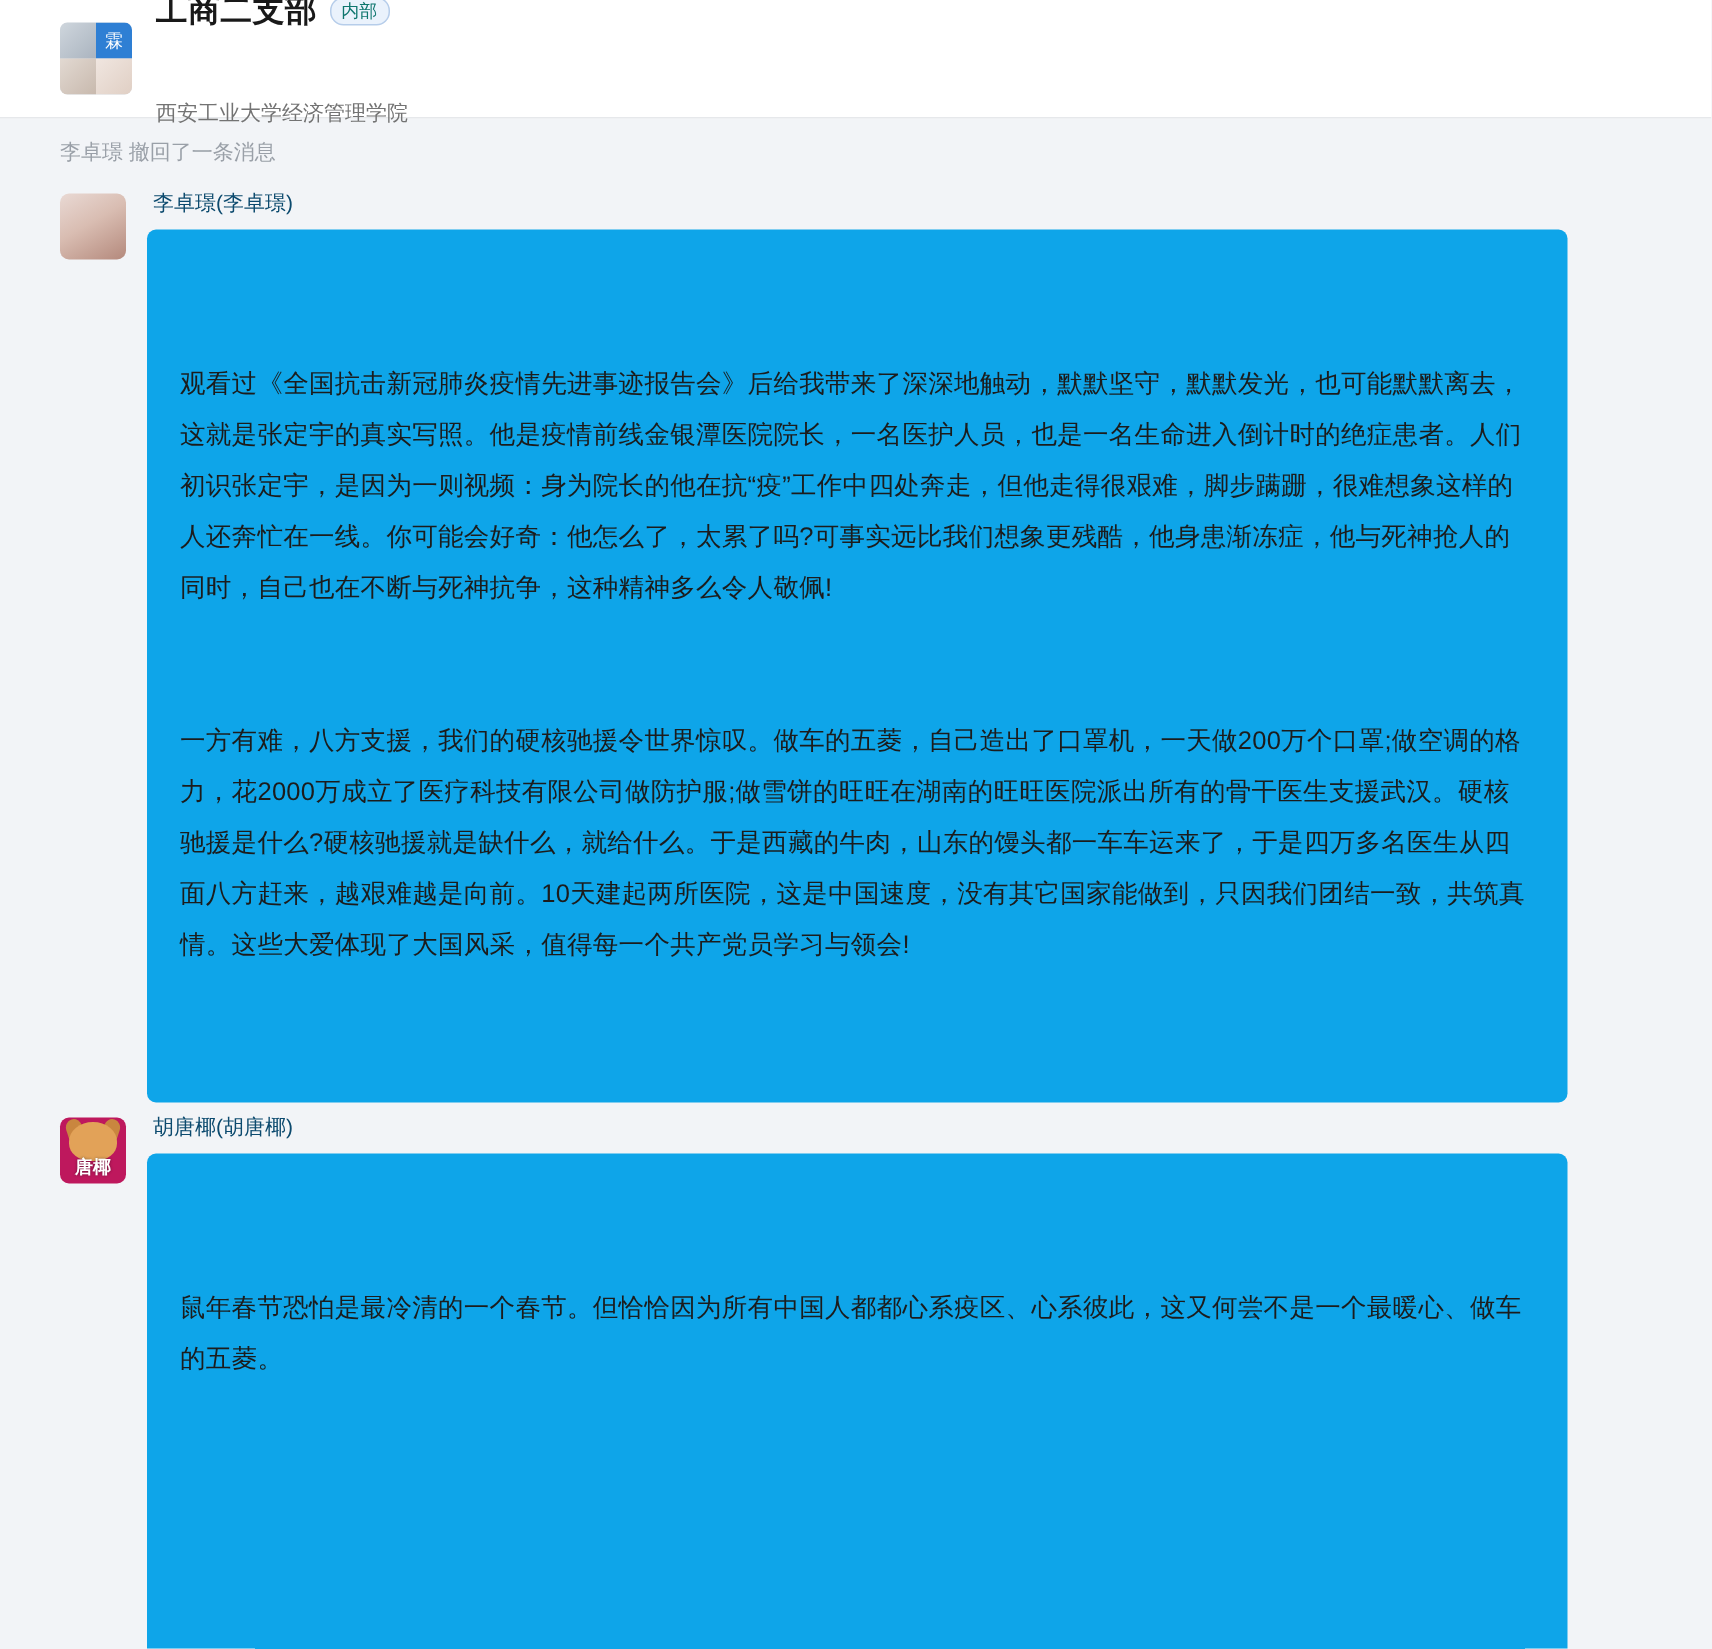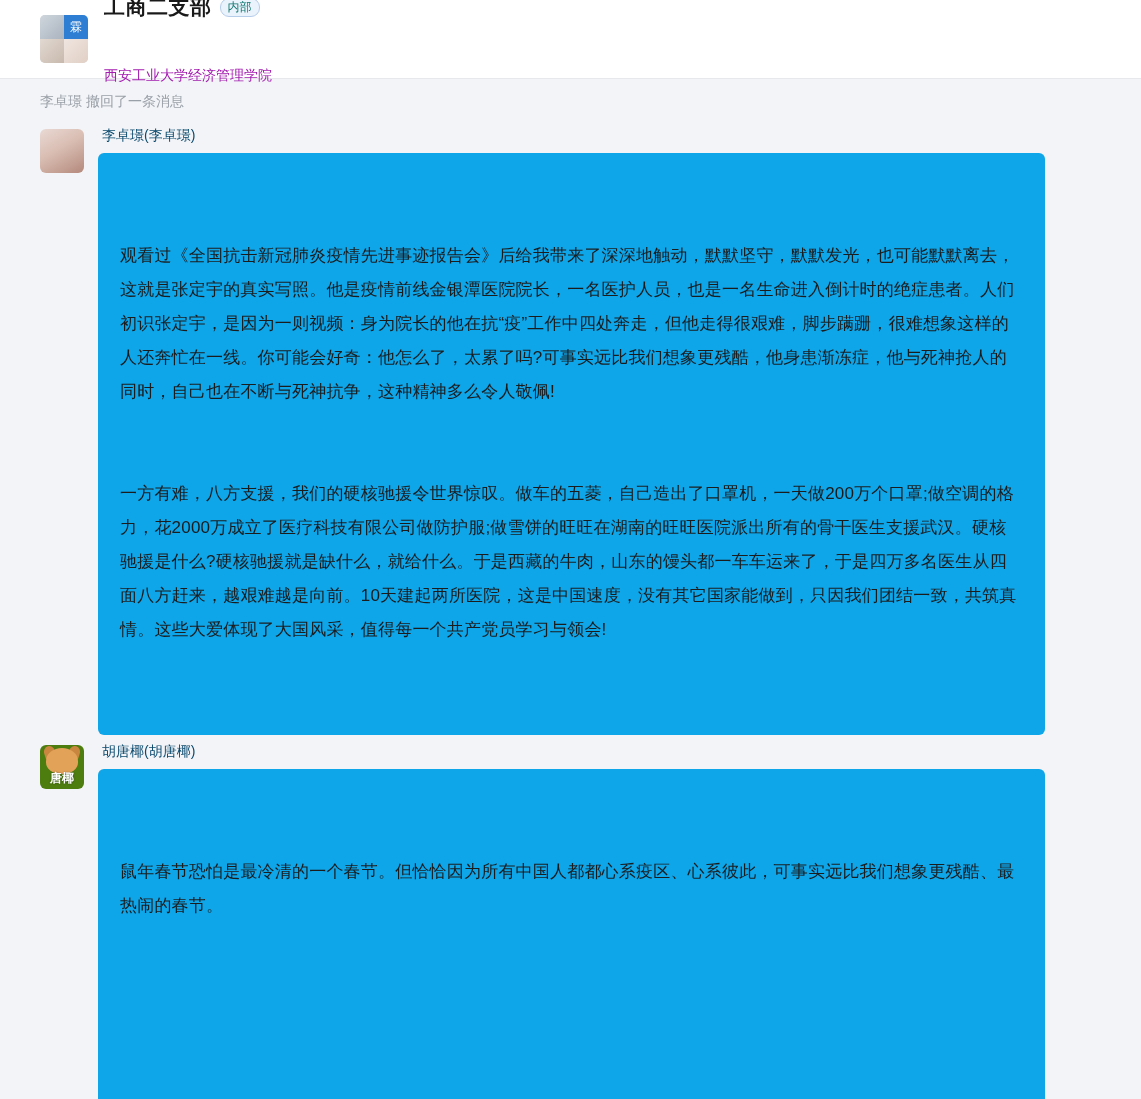--- a/index.html
+++ b/index.html
@@ -64,21 +64,21 @@
     color: #0f766e;
     border: 1px solid #b6cdea;
     background: #eaf2fc;
     border-radius: 9px;
     padding: 1px 7px;
     line-height: 15px;
   }
   .group-sub {
     margin-top: 6px;
     font-size: 14px;
-    color: #a21caf;
+    color: #737373;
   }
 
   
   .msg-area {
     padding: 0 40px;
     box-sizing: border-box;
   }
   .system-note {
     text-align: left;
     font-size: 14px;
@@ -100,21 +100,21 @@
     display: flex;
     align-items: center;
     justify-content: center;
     font-size: 13px;
     color: #fff;
   }
   .avatar-photo {
     background: linear-gradient(150deg,#e9d9d4 0%,#d9bdb2 45%,#b4897c 100%);
   }
   .avatar-dog {
-    background: #4d7c0f;
+    background: #be185d;
     position: relative;
   }
   .avatar-dog .dog-face {
     position: absolute;
     top: 3px; left: 6px;
     width: 32px; height: 26px;
     background: #e2a258;
     border-radius: 50% 50% 45% 45%;
   }
   .avatar-dog .dog-ear-l, .avatar-dog .dog-ear-r {
@@ -201,20 +201,20 @@
   <div class="message">
     <div class="avatar avatar-dog">
       <span class="dog-ear-l"></span>
       <span class="dog-ear-r"></span>
       <span class="dog-face"></span>
       <span class="dog-label">唐椰</span>
     </div>
     <div class="msg-body">
       <div class="sender">胡唐椰(胡唐椰)</div>
       <div class="bubble">
-        <p>鼠年春节恐怕是最冷清的一个春节。但恰恰因为所有中国人都都心系疫区、心系彼此，可事实远比我们想象更残酷、最热闹的春节。</p>
+        <p>鼠年春节恐怕是最冷清的一个春节。但恰恰因为所有中国人都都心系疫区、心系彼此，这又何尝不是一个最暖心、做车的五菱。</p>
         <div class="blank-line"></div>
         
       </div>
     </div>
   </div>
 
 </div>
 
 </body></html>

